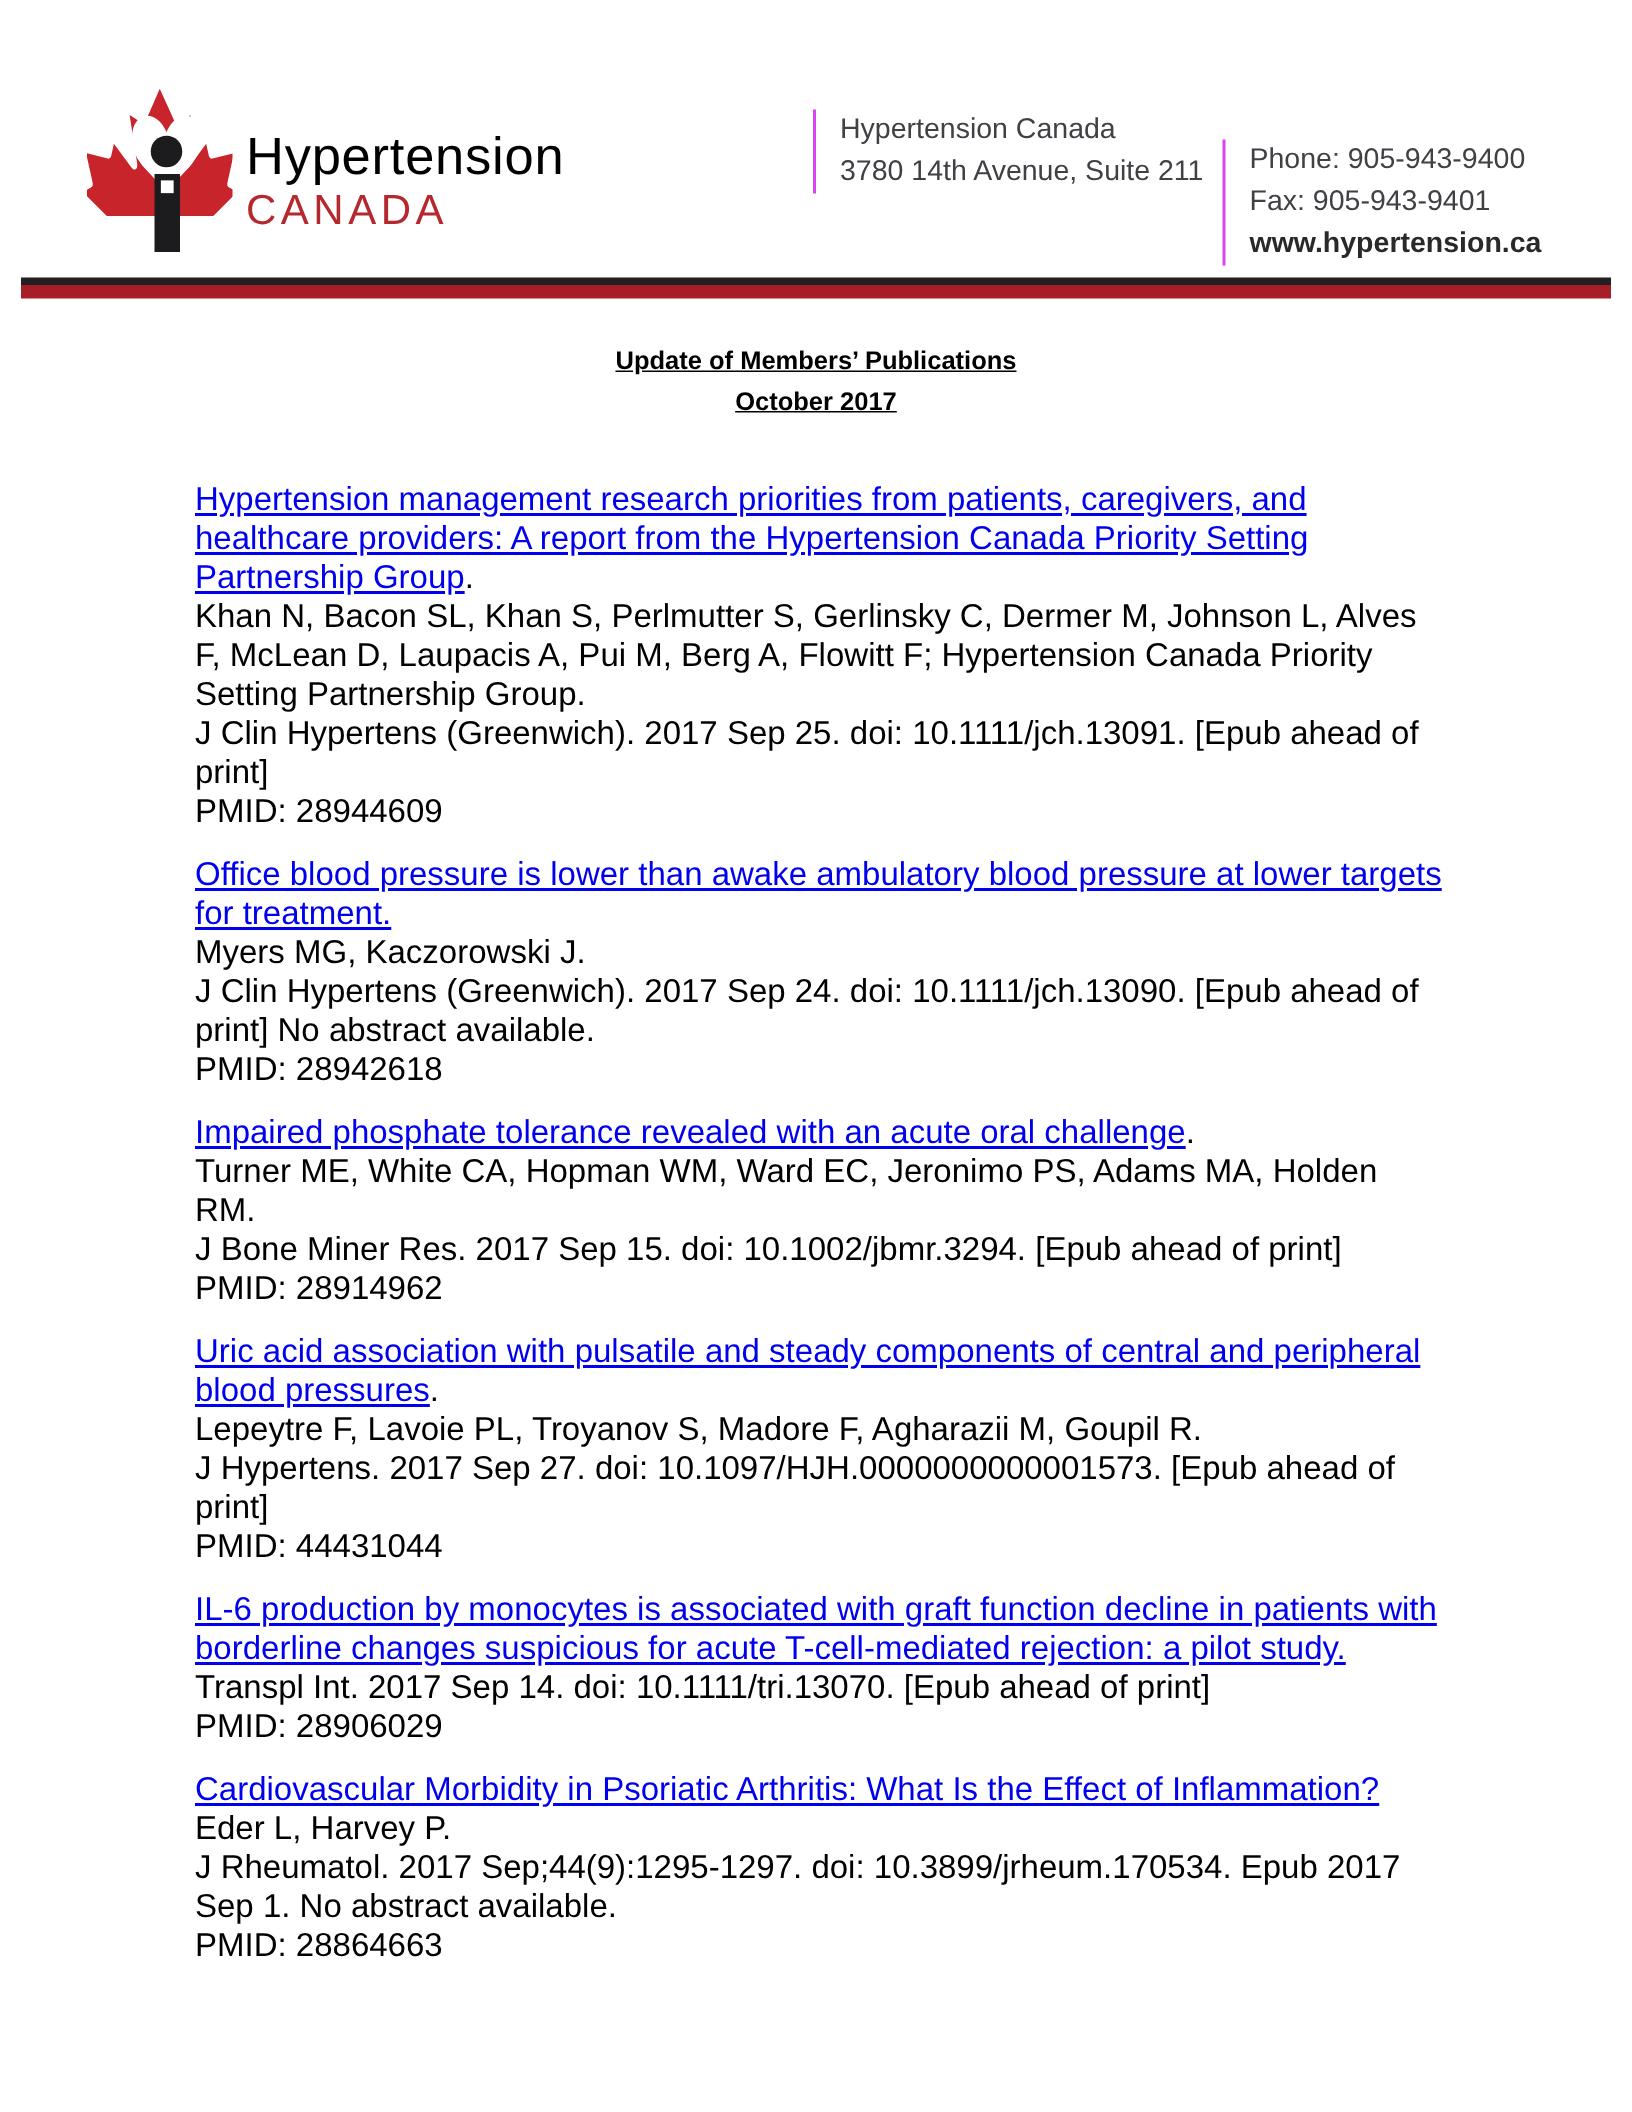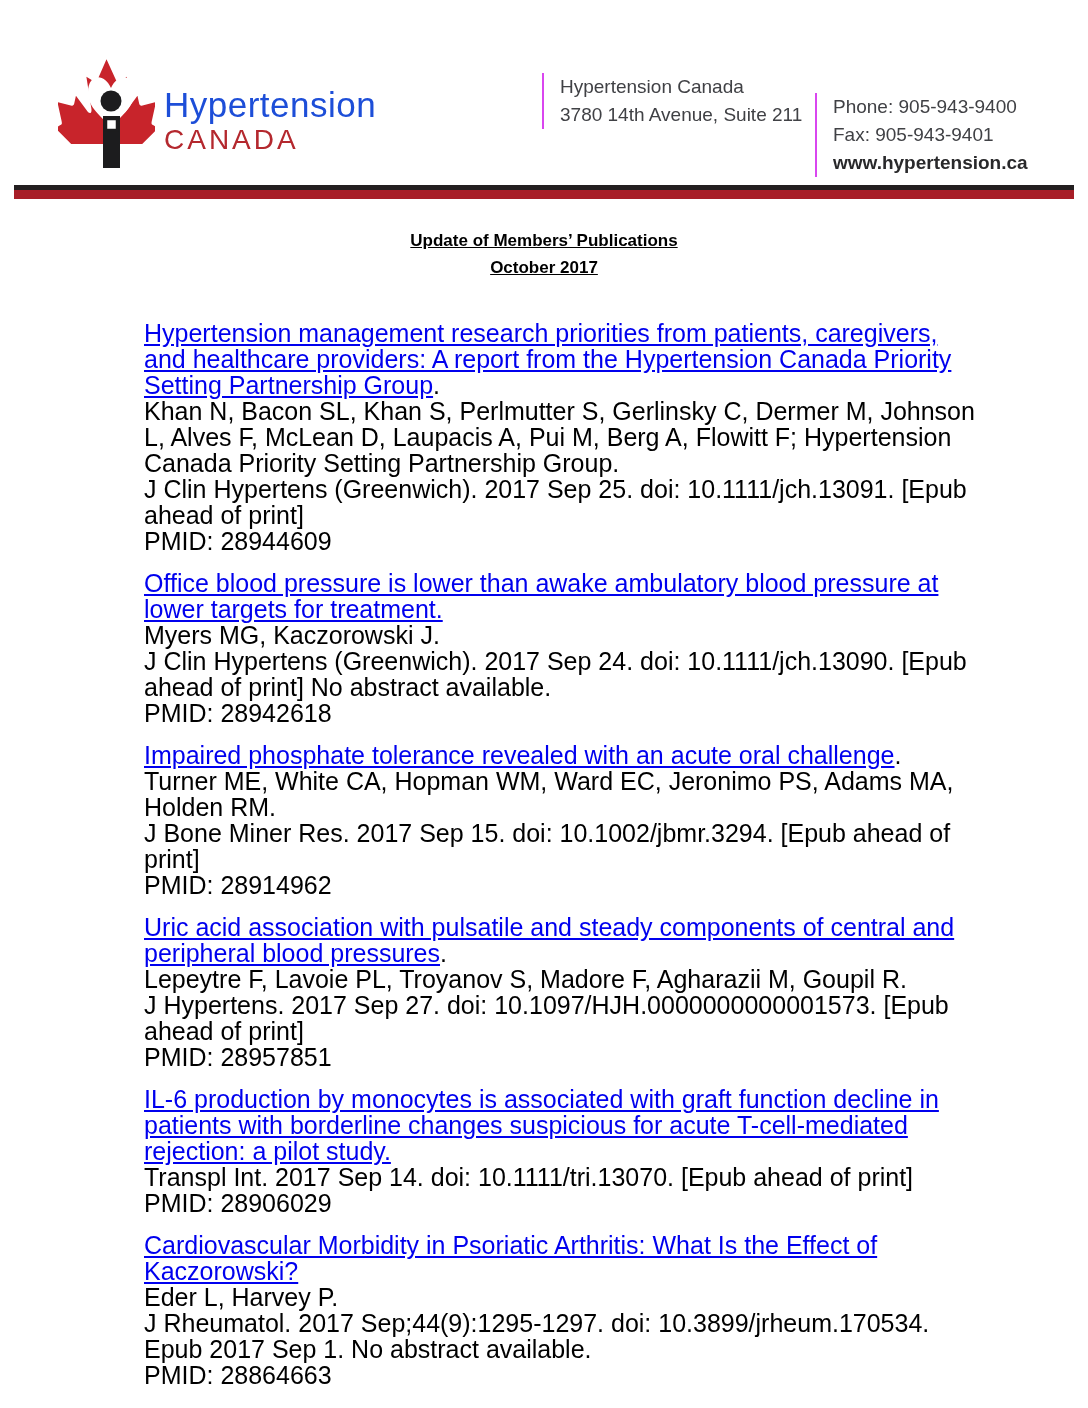--- a/index.html
+++ b/index.html
@@ -3,42 +3,42 @@
 <meta charset="utf-8">
 <style>
   html,body { margin:0; padding:0; background:#ffffff; }
   body { font-family:"Liberation Sans", sans-serif; color:#000; }
   .page { position:relative; width:1088px; height:1408px; background:#fff; overflow:hidden; }
 
   
   .logo-wrap { position:absolute; left:56px; top:56px; display:flex; align-items:flex-start; }
   .logo-svg { width:102px; height:114px; display:block; }
   .brand-text { margin-left:6px; padding-top:30px; }
-  .brand-name { font-size:35px; color:#1d4ed8; letter-spacing:0.5px; line-height:38px; }
+  .brand-name { font-size:35px; color:#000000; letter-spacing:0.5px; line-height:38px; }
   .brand-country { font-size:28px; color:#b4282e; letter-spacing:3px; line-height:30px; margin-top:1px; }
 
   .addr-block, .phone-block {
     position:absolute; top:73px; border-left:2px solid #d946ef; padding-left:16px;
     font-size:19px; line-height:28px; color:#404145;
   }
   .addr-block { left:542px; }
   .phone-block { left:815px;margin-top:20px; }
   .website { font-weight:bold; color:#29292b; }
 
   .rule { position:absolute; top:185px; left:14px; right:14px; }
   .rule-black { height:5px; background:#231f20; }
   .rule-red { height:9px; background:#a81e28; }
 
   
   .doc-title { position:absolute; top:227px; left:0; right:0; text-align:center;
     font-size:17px; font-weight:bold; line-height:27px; }
   .doc-title span { text-decoration:underline; }
 
-  .pubs { position:absolute; top:320px; left:144px; width:833px;
-    font-size:25px; line-height:26px; }
+  .pubs { position:absolute; top:320px; left:130px; width:833px;
+    font-size:22px; line-height:26px; }
   .pub { margin:0 0 16px 0; }
   .pub-link { color:#0000ee; text-decoration:underline; cursor:pointer; }
   .pub-suffix { color:#000; text-decoration:none; }
   .pub-authors, .pub-citation, .pub-pmid { color:#000; }
 </style>
 </head>
 <body>
 
 <div class="page">
 
@@ -102,30 +102,30 @@
       <span class="pub-link">Impaired phosphate tolerance revealed with an acute oral challenge</span><span class="pub-suffix">.</span>
       <div class="pub-authors">Turner ME, White CA, Hopman WM, Ward EC, Jeronimo PS, Adams MA, Holden RM.</div>
       <div class="pub-citation">J Bone Miner Res. 2017 Sep 15. doi: 10.1002/jbmr.3294. [Epub ahead of print]</div>
       <div class="pub-pmid">PMID: 28914962</div>
     </div>
 
     <div class="pub">
       <span class="pub-link">Uric acid association with pulsatile and steady components of central and peripheral blood pressures</span><span class="pub-suffix">.</span>
       <div class="pub-authors">Lepeytre F, Lavoie PL, Troyanov S, Madore F, Agharazii M, Goupil R.</div>
       <div class="pub-citation">J Hypertens. 2017 Sep 27. doi: 10.1097/HJH.0000000000001573. [Epub ahead of print]</div>
-      <div class="pub-pmid">PMID: 28957851</div>
+      <div class="pub-pmid">PMID: 44431044</div>
     </div>
 
     <div class="pub">
       <span class="pub-link">IL-6 production by monocytes is associated with graft function decline in patients with borderline changes suspicious for acute T-cell-mediated rejection: a pilot study.</span><span class="pub-suffix"></span>
       <div class="pub-citation">Transpl Int. 2017 Sep 14. doi: 10.1111/tri.13070. [Epub ahead of print]</div>
       <div class="pub-pmid">PMID: 28906029</div>
     </div>
 
     <div class="pub">
-      <span class="pub-link">Cardiovascular Morbidity in Psoriatic Arthritis: What Is the Effect of Kaczorowski?</span><span class="pub-suffix"></span>
+      <span class="pub-link">Cardiovascular Morbidity in Psoriatic Arthritis: What Is the Effect of Inflammation?</span><span class="pub-suffix"></span>
       <div class="pub-authors">Eder L, Harvey P.</div>
       <div class="pub-citation">J Rheumatol. 2017 Sep;44(9):1295-1297. doi: 10.3899/jrheum.170534. Epub 2017 Sep 1. No abstract available.</div>
       <div class="pub-pmid">PMID: 28864663</div>
     </div>
 
   </div>
 </div>
 
 </body></html>

